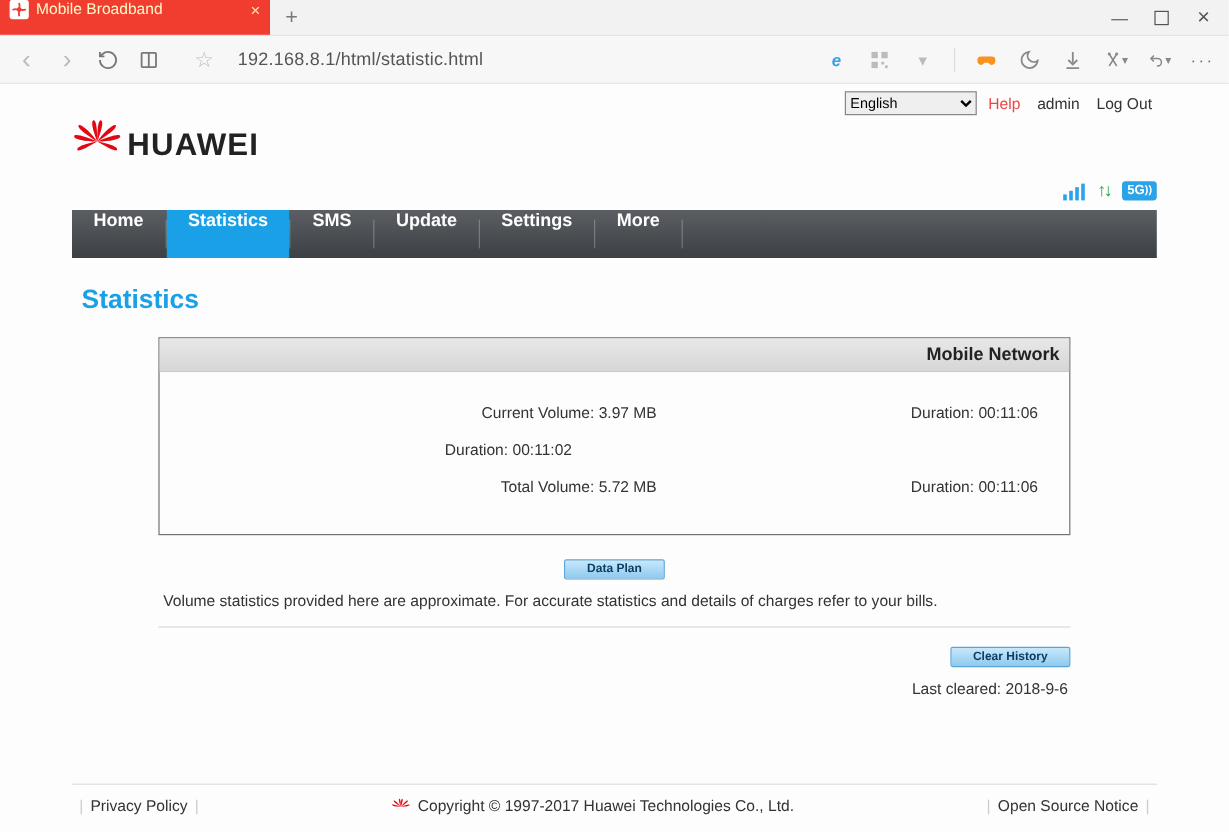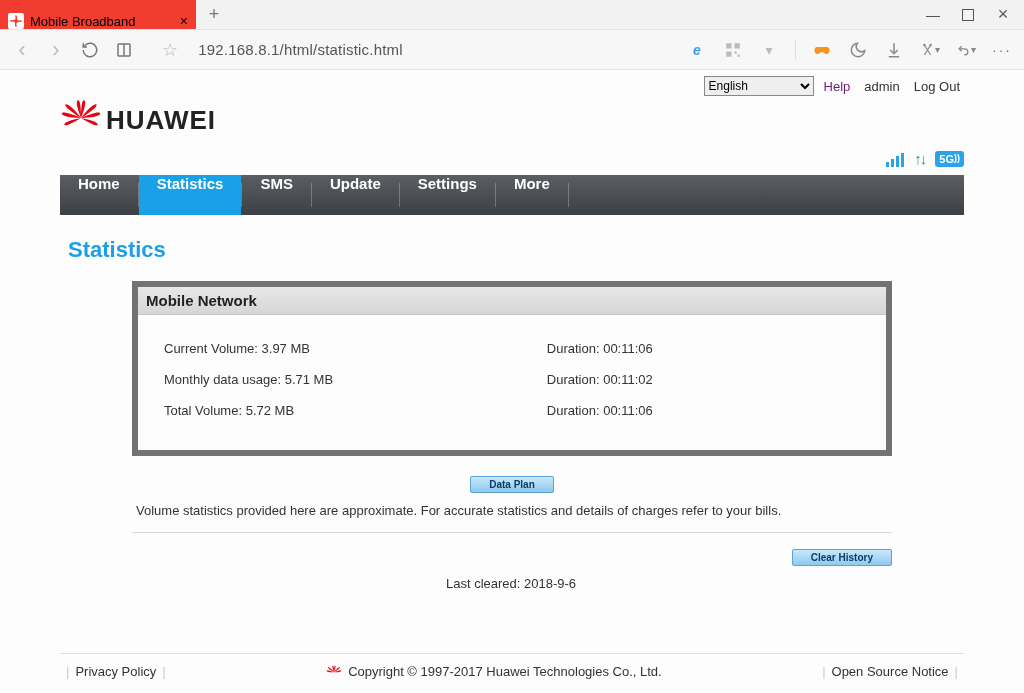--- a/index.html
+++ b/index.html
@@ -1,21 +1,21 @@
 <!DOCTYPE html>
 <html><head>
 <meta charset="utf-8">
 <style>
   * { box-sizing: border-box; }
   html, body { margin: 0; padding: 0; font-family: Arial, Helvetica, sans-serif; background: #fff; color: #222; }
   body { width: 1024px; height: 693px; overflow: hidden; position: relative; background:#fdfdfd; }
 
   
   .win-bar { height: 30px; background: #f2f2f2; display:flex; align-items:stretch; border-bottom:1px solid #e5e5e5;}
-  .tab { display:flex; align-items:flex-end; background:#f13c30; color:#000000; width:196px; padding:0 8px; font-size:13px; position:relative;}
+  .tab { display:flex; align-items:flex-start; background:#f13c30; color:#fef9c3; width:225px; padding:0 8px; font-size:13px; position:relative;}
   .tab .favicon { width:16px;height:16px;margin-right:6px; background:#fff; border-radius:2px; display:flex;align-items:center;justify-content:center;}
   .tab .favicon svg{width:12px;height:12px;}
   .tab .close { margin-left:auto; font-size:14px; opacity:.9;}
   .newtab { width:36px; display:flex; align-items:center; justify-content:center; color:#777; font-size:18px;}
   .win-controls { margin-left:auto; display:flex; align-items:center; gap:20px; padding-right:12px; color:#555; font-size:14px;}
   .win-controls span{display:inline-flex;align-items:center;justify-content:center;width:18px;height:18px;}
 
   .addr-bar { height:40px; background:#f7f7f7; display:flex; align-items:center; padding:0 12px; border-bottom:1px solid #e6e6e6; font-size:14px; color:#666;}
   .addr-left { display:flex; align-items:center; gap:14px;}
   .addr-left .nav-icn, .addr-right .tool-icn { display:inline-flex; align-items:center; justify-content:center; width:20px; height:20px; color:#777;}
@@ -26,49 +26,49 @@
   .addr-right .orange{color:#f7931e;}
   .addr-right .sep{width:1px;height:20px;background:#ddd;}
   .addr-right svg{width:18px;height:18px;}
 
   
   .page { padding: 0 0 0 0; }
   .container { width: 904px; margin: 0 auto; }
 
   .util-row { display:flex; align-items:center; justify-content:flex-end; padding:6px 0 0; gap:6px; font-size:13px; color:#2a6ebb;}
   .util-row select { font-size:12px; height:20px; width:110px; border:1px solid #888;}
-  .util-row a { color:#701a75; text-decoration:none; margin:0 4px;}
+  .util-row a { color:#ef4444; text-decoration:none; margin:0 4px;}
   .util-row .plain{color:#333;}
   .status-row { display:flex; justify-content:flex-end; align-items:center; gap:10px; padding:6px 0 8px;}
   .status-row span{display:inline-flex;}
 
   .brand-row { display:flex; align-items:flex-end; padding: 2px 0 8px; }
   .brand-row .logo { display:flex; align-items:center; gap:4px;}
   .brand-text { font-weight:bold; font-size:26px; letter-spacing:1px; color:#222; margin-left:4px;}
 
   .main-nav { background:linear-gradient(#5b5f63,#3c4044); height:40px; display:flex; align-items:stretch;}
   .main-nav .item { color:#fff; font-size:15px; font-weight:bold; display:flex; align-items:flex-start; padding:0 18px; position:relative;}
   .main-nav .item.active { background:#1aa0e6;}
   .main-nav .divider { width:1px; margin:8px 0; background:rgba(255,255,255,.25);}
   .page-title { color:#1aa0e6; font-size:22px; font-weight:bold; padding:22px 0 18px 8px;}
 
   .panel-wrap { width: 760px; margin: 0 auto; }
-  .panel { border:6px solid #737373; }
+  .panel { border:1px solid #737373;text-align:right; }
   .panel-head { background:linear-gradient(#e8e8e8,#d6d6d6); border-bottom:1px solid #c8c8c8; font-weight:bold; padding:5px 8px; font-size:15px;}
   .panel-body { padding:18px 26px 24px; }
   .stat-row { display:flex; font-size:13px; color:#333; padding:8px 0;}
   .stat-row .left { width:55%; }
   .stat-row .right { width:45%; }
 
   .btn { display:inline-block; background:linear-gradient(#c8e8fb,#8fc9ee); border:1px solid #5aa4d6; color:#0b3c66; font-weight:bold; font-size:10px; padding:2px 18px; border-radius:2px; cursor:pointer;}
   .btn-row { text-align:center; margin:18px 0 10px;}
   .note { font-size:13px; color:#333; text-align:left; margin:8px 0 14px; padding:0 4px;}
   .hr { height:1px; background:#d9d9d9; margin:6px 0 14px;}
   .clear-row { text-align:right; margin-bottom:10px;}
-  .cleared { text-align:center; font-size:13px; color:#333; padding-right:2px;}
+  .cleared { text-align:right; font-size:13px; color:#333; padding-right:2px;}
 
   .footer { position:absolute; bottom:14px; left:0; right:0; }
   .footer-inner { width:904px; margin:0 auto; border-top:1px solid #ddd; padding-top:10px; display:flex; align-items:center; font-size:13px; color:#333;}
   .footer-inner a{color:#333; text-decoration:none;}
   .footer-inner .fsep{color:#ccc; margin:0 6px;}
   .footer-center{flex:1; text-align:center; display:flex; align-items:center; justify-content:center; gap:6px;}
   .footer-center .mini-logo{display:inline-flex;}
 
   
   .sig-bars{display:inline-flex;align-items:flex-end;gap:2px;height:16px;}
@@ -244,21 +244,20 @@
 
     <div class="panel-wrap">
       <div class="panel">
         <div class="panel-head">Mobile Network</div>
         <div class="panel-body">
           <div class="stat-row">
             <div class="left">Current Volume: 3.97 MB</div>
             <div class="right">Duration: 00:11:06</div>
           </div>
           <div class="stat-row">
-            <div class="left">Monthly data usage: 5.71 MB</div>
             <div class="right">Duration: 00:11:02</div>
           </div>
           <div class="stat-row">
             <div class="left">Total Volume: 5.72 MB</div>
             <div class="right">Duration: 00:11:06</div>
           </div>
         </div>
       </div>
 
       <div class="btn-row">

